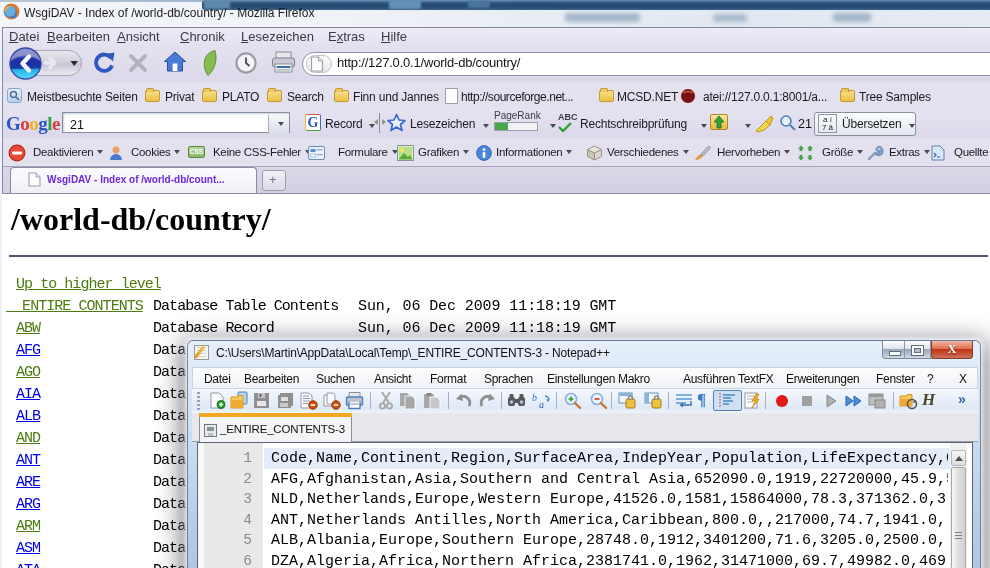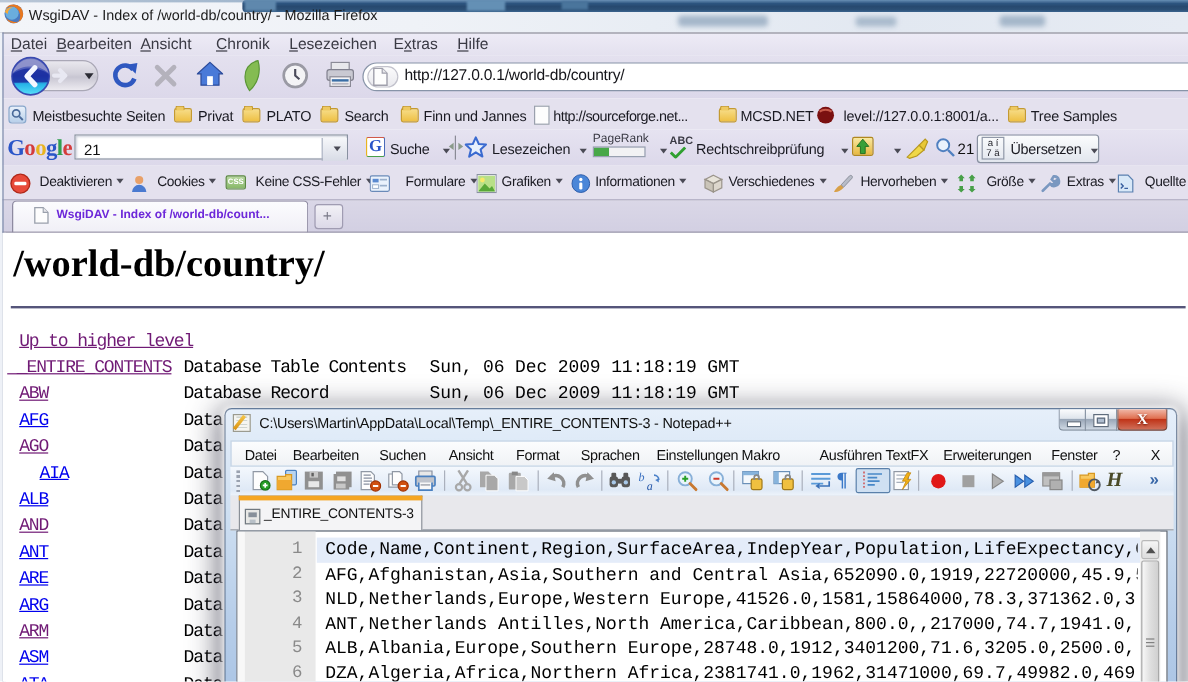--- a/index.html
+++ b/index.html
@@ -30,21 +30,21 @@
 .folder{position:absolute;width:15px;height:12px;background:linear-gradient(#f7dd8a,#eec044);border:1px solid #c49a30;border-radius:2px;box-sizing:border-box;}
 .folder:before{content:"";position:absolute;left:0px;top:-3px;width:6px;height:3px;background:#eec961;border:1px solid #c49a30;border-bottom:none;border-radius:2px 2px 0 0;}
 .pageicon{position:absolute;width:11px;height:14px;background:#fdfdfd;border:1px solid #9aa0ad;}
 
 #content{left:2px;top:194px;width:988px;height:374px;background:#fff;}
 #hr1{left:9px;top:255px;width:979px;height:2px;background:#55557a;}
 .lst{position:absolute;font-family:"Liberation Mono",monospace;font-size:15px;letter-spacing:-0.95px;white-space:pre;color:#000;}
 .lst.nm{letter-spacing:-0.95px;}
 .lst.c3{letter-spacing:-0.1px;}
 .lst a{text-decoration:underline;}
-a.v{color:#701a75;}
+a.v{color:#4d7c0f;}
 a.u{color:#0000ee;}
 
 #npp{left:187px;top:340px;width:794px;height:240px;border-radius:6px 6px 0 0;border:1px solid rgba(55,75,105,.6);box-sizing:border-box;background:linear-gradient(#e6effa,#cfe0f2 35%,#b6cde9 75%,#abc5e5);box-shadow:0 0 5px 1.5px rgba(255,255,255,.88),0 6px 24px 6px rgba(35,35,55,.62);}
 #npptitle{position:absolute;left:28px;top:5px;font-size:12px;letter-spacing:-0.18px;color:#101010;white-space:nowrap;}
 #nppmenu{position:absolute;left:4px;top:26px;width:786px;height:22px;background:linear-gradient(#fcfdfe,#f0f2f5);border:1px solid #c6d4e4;box-sizing:border-box;}
 .nmenu{position:absolute;top:4px;font-size:12px;letter-spacing:-0.3px;color:#101010;}
 #npptool{position:absolute;left:4px;top:48px;width:786px;height:24px;background:linear-gradient(#f4f8fd,#dfe9f6 80%,#eef4fb);}
 #npptab{position:absolute;left:4px;top:72px;width:786px;height:29px;background:#e8e8ec;border-bottom:1px solid #9aa0a8;box-sizing:border-box;}
 #nppedit{position:absolute;left:9px;top:101px;width:776px;height:139px;background:#fff;border:1px solid #5a6472;box-sizing:border-box;}
 </style>
@@ -151,32 +151,32 @@
   <div class="folder" style="left:334px;top:90px;"></div>
   <div class="toollabel" style="left:353px;top:90px;">Finn und Jannes</div>
   <div class="pageicon" style="left:445px;top:88px;"></div>
   <div class="toollabel" style="left:461px;top:90px;letter-spacing:-0.45px;">http://sourceforge.net...</div>
   <div class="folder" style="left:599px;top:90px;"></div>
   <div class="toollabel" style="left:617px;top:90px;">MCSD.NET</div>
   <svg class="abs" style="left:680px;top:88px;" width="16" height="16" viewBox="0 0 16 16">
         <circle cx="8" cy="8" r="7" fill="#7a1010"></circle>
         <path d="M3 5 a 7 5 0 0 1 10 0" fill="none" stroke="#c85a4a" stroke-width="1.6"></path>
       </svg>
-  <div class="toollabel" style="left:703px;top:90px;">level://127.0.0.1:8001/a...</div>
+  <div class="toollabel" style="left:703px;top:90px;">atei://127.0.0.1:8001/a...</div>
   <div class="folder" style="left:840px;top:90px;"></div>
   <div class="toollabel" style="left:859px;top:90px;">Tree Samples</div>
   
   <div class="abs" id="googlebar"></div>
   <div class="abs" style="left:6px;top:113px;font-family:'Liberation Serif',serif;font-size:19px;font-weight:bold;letter-spacing:-0.5px;"><span style="color:#2a55c8;">G</span><span style="color:#d43c3c;">o</span><span style="color:#e8b420;">o</span><span style="color:#2a55c8;">g</span><span style="color:#30a050;">l</span><span style="color:#d43c3c;">e</span></div>
   <div class="abs" style="left:62px;top:112px;width:228px;height:21px;background:#fff;border:1px solid #8890a0;box-sizing:border-box;box-shadow:inset 1px 1px 2px #c8ccd8;"></div>
   <div class="abs" style="left:70px;top:118px;font-size:12.5px;color:#101010;">21</div>
   <div class="abs" style="left:268px;top:115px;width:21px;height:19px;background:linear-gradient(#f6f7fa,#d8dce6);border-left:1px solid #a8b0c0;box-sizing:border-box;"></div>
   <div class="abs drop" style="left:274px;top:122px;"></div>
   <div class="abs" style="left:305px;top:114px;width:16px;height:17px;background:#fff;border-top:1px solid #d05a4a;border-right:1px solid #4a6ab8;border-bottom:1px solid #48a048;border-left:1px solid #e8b420;border-radius:2px;box-sizing:border-box;text-align:center;font-family:'Liberation Serif',serif;font-size:14px;font-weight:bold;color:#2a55c8;line-height:15px;">G</div>
-  <div class="toollabel" style="left:325px;top:117px;">Suche</div>
+  <div class="toollabel" style="left:325px;top:117px;">Record</div>
   <div class="abs drop" style="left:365px;top:124px;"></div>
   <div class="abs" style="left:379px;top:113px;width:1px;height:20px;background:#8a8a96;"></div><div class="abs" style="left:374px;top:119px;width:0;height:0;border-top:3.5px solid transparent;border-bottom:3.5px solid transparent;border-right:4px solid #8a9a8a;"></div><div class="abs" style="left:382px;top:119px;width:0;height:0;border-top:3.5px solid transparent;border-bottom:3.5px solid transparent;border-left:4px solid #8a9a8a;"></div>
   <svg class="abs" style="left:387px;top:113px;" width="19" height="19" viewBox="0 0 19 19">
         <path d="M9.5 1.5 L12 7 L18 7.5 L13.5 11.5 L15 17.5 L9.5 14 L4 17.5 L5.5 11.5 L1 7.5 L7 7 Z" fill="#e8f0fc" stroke="#3a6ad0" stroke-width="1.7" stroke-linejoin="round"></path>
       </svg>
   <div class="toollabel" style="left:410px;top:117px;">Lesezeichen</div>
   <div class="abs drop" style="left:479px;top:124px;"></div>
   <div class="abs" style="left:494px;top:110px;font-size:10px;color:#3a3a44;">PageRank</div>
   <div class="abs" style="left:494px;top:122px;width:44px;height:9px;background:linear-gradient(90deg,#48a848 0 30%,#f2f2f4 30%);border:1px solid #98a0b0;box-sizing:border-box;"></div>
   <div class="abs drop" style="left:546px;top:124px;"></div>
@@ -291,21 +291,21 @@
   <div class="lst" style="left:6px;top:298px;"><a class="v" href="#a"> _ENTIRE_CONTENTS</a></div>
   <div class="lst" style="left:153px;top:298px;">Database Table Contents</div>
   <div class="lst c3" style="left:358px;top:298px;">Sun, 06 Dec 2009 11:18:19 GMT</div>
   <div class="lst nm" style="left:16px;top:320px;"><a class="v" href="#a">ABW</a></div>
   <div class="lst" style="left:153px;top:320px;">Database Record</div>
   <div class="lst c3" style="left:358px;top:320px;">Sun, 06 Dec 2009 11:18:19 GMT</div>
   <div class="lst nm" style="left:16px;top:342px;"><a class="u" href="#a">AFG</a></div>
   <div class="lst" style="left:153px;top:342px;">Data</div>
   <div class="lst nm" style="left:16px;top:364px;"><a class="v" href="#a">AGO</a></div>
   <div class="lst" style="left:153px;top:364px;">Data</div>
-  <div class="lst nm" style="left:16px;top:386px;margin-left:17px;"><a class="u" href="#a">AIA</a></div>
+  <div class="lst nm" style="left:16px;top:386px;"><a class="u" href="#a">AIA</a></div>
   <div class="lst" style="left:153px;top:386px;">Data</div>
   <div class="lst nm" style="left:16px;top:408px;"><a class="u" href="#a">ALB</a></div>
   <div class="lst" style="left:153px;top:408px;">Data</div>
   <div class="lst nm" style="left:16px;top:430px;"><a class="v" href="#a">AND</a></div>
   <div class="lst" style="left:153px;top:430px;">Data</div>
   <div class="lst nm" style="left:16px;top:452px;"><a class="u" href="#a">ANT</a></div>
   <div class="lst" style="left:153px;top:452px;">Data</div>
   <div class="lst nm" style="left:16px;top:474px;"><a class="u" href="#a">ARE</a></div>
   <div class="lst" style="left:153px;top:474px;">Data</div>
   <div class="lst nm" style="left:16px;top:496px;"><a class="u" href="#a">ARG</a></div>

